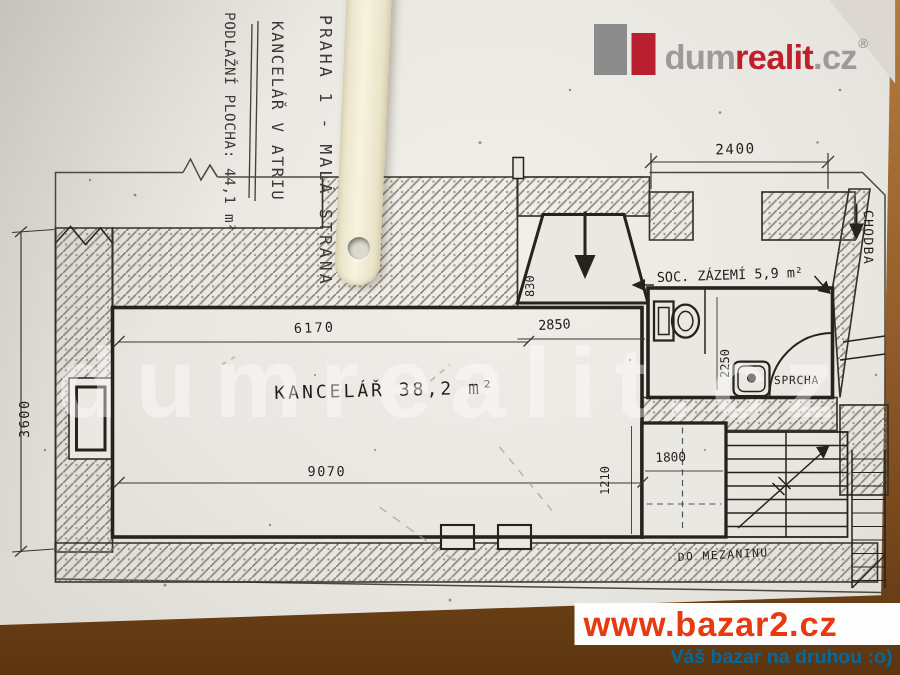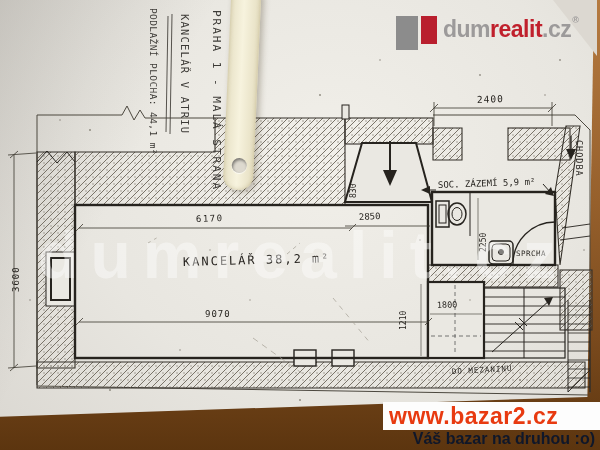--- a/index.html
+++ b/index.html
@@ -14,31 +14,31 @@
   .corner-sheet{position:absolute;left:553px;top:0;width:44px;height:56px;
          background:#dcd8d1;clip-path:polygon(0 0,100% 0,100% 100%);}
   .strip{position:absolute;left:227px;top:-8px;width:30px;height:198px;
          background:linear-gradient(90deg,#e7e1c6,#f7f3de 45%,#e5dec1);
          border-radius:4px 4px 14px 14px;transform:rotate(2.5deg);
          box-shadow:3px 2px 6px rgba(60,45,20,.30), inset 0 0 4px rgba(120,100,40,.30);}
   .strip .hole{position:absolute;left:8px;top:166px;width:15px;height:15px;border-radius:50%;
          background:#ddd9cf;box-shadow:inset 1px 2px 3px rgba(0,0,0,.45),0 1px 1px rgba(255,255,255,.7);}
   .plan{position:absolute;inset:0;}
   .hm{font-family:"DejaVu Sans Mono",monospace;}
-  .logo{position:absolute;left:396px;top:16px;display:flex;}
+  .logo{position:absolute;left:396px;top:16px;display:flex;align-items:flex-end;}
   .logo .bar1{width:22px;height:34px;background:#8c8c8c;}
   .logo .bar2{width:16px;height:28px;background:#b91f2e;margin-left:3px;}
   .logo .word{margin-left:6px;font-weight:bold;font-size:23px;letter-spacing:-0.5px;line-height:1;
               color:#9c9a9a;white-space:nowrap;}
   .logo .red{color:#c0202c;}
   .logo .reg{font-size:9px;color:#9c9a9a;vertical-align:14px;margin-left:1px;font-weight:bold;}
   .bazar{position:absolute;left:383px;top:402px;width:217px;height:28px;background:#fdfdfd;
          box-sizing:border-box;padding:2px 5px 0 6px;}
   .bazar .url{color:#e83a10;font-weight:bold;font-size:23px;line-height:1.1;letter-spacing:.5px;}
-  .bazar .tag{color:#0f172a;font-weight:bold;font-size:16px;text-align:right;margin-top:1px;}
+  .bazar .tag{color:#0369a1;font-weight:bold;font-size:13px;text-align:right;margin-top:1px;}
 </style>
 </head>
 <body>
 
 <div class="stage">
 
   <div class="paper"></div>
   <div class="corner-sheet"></div>
 
   <svg class="plan" viewBox="0 0 600 450">

